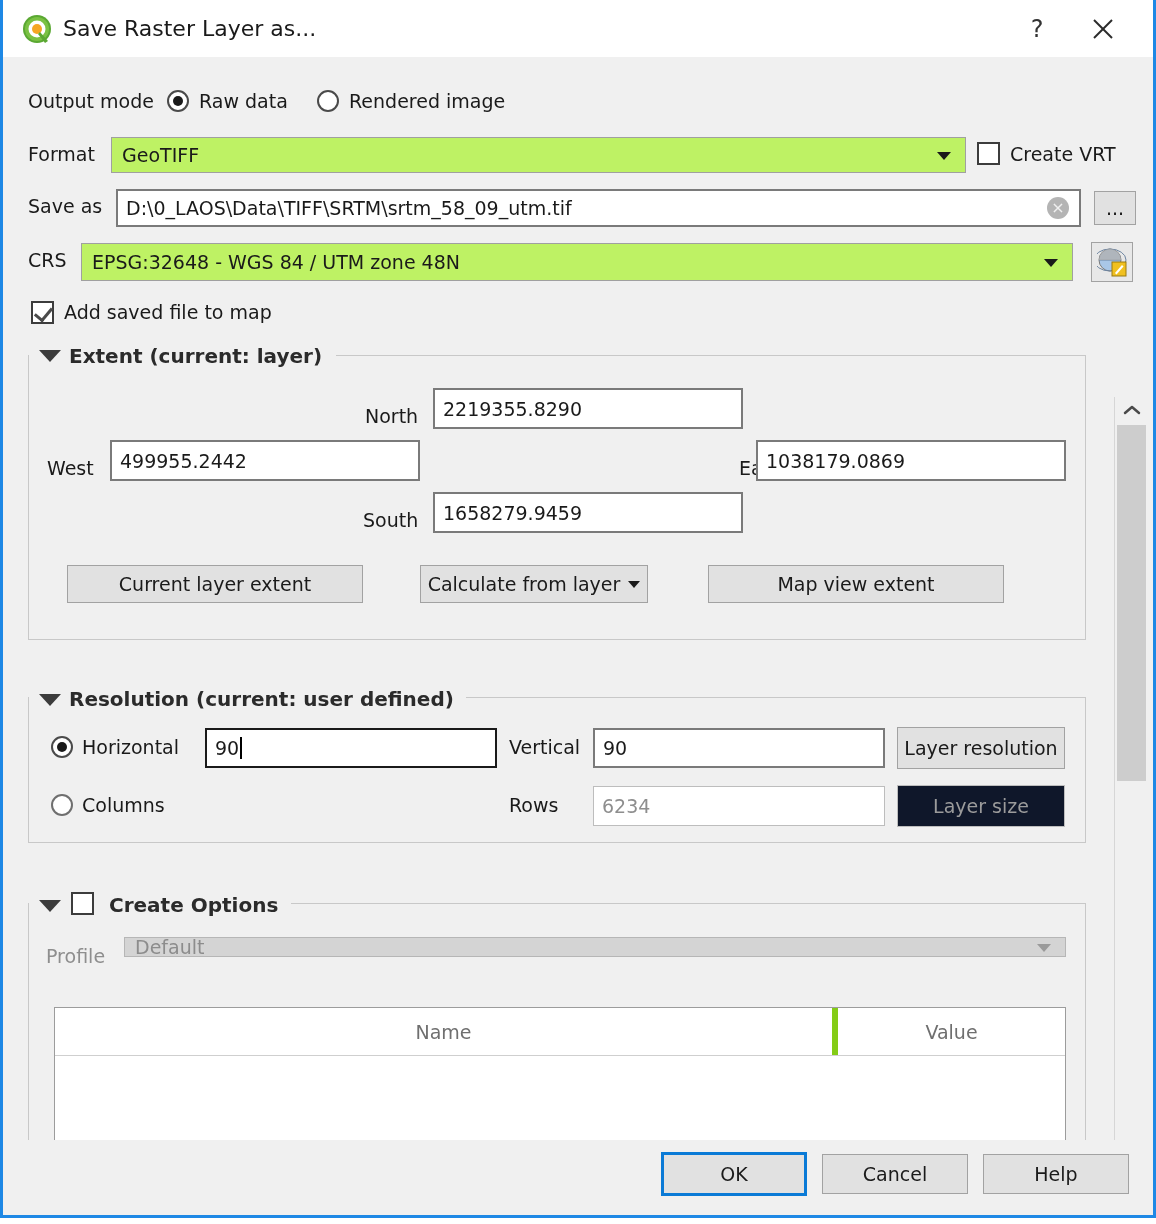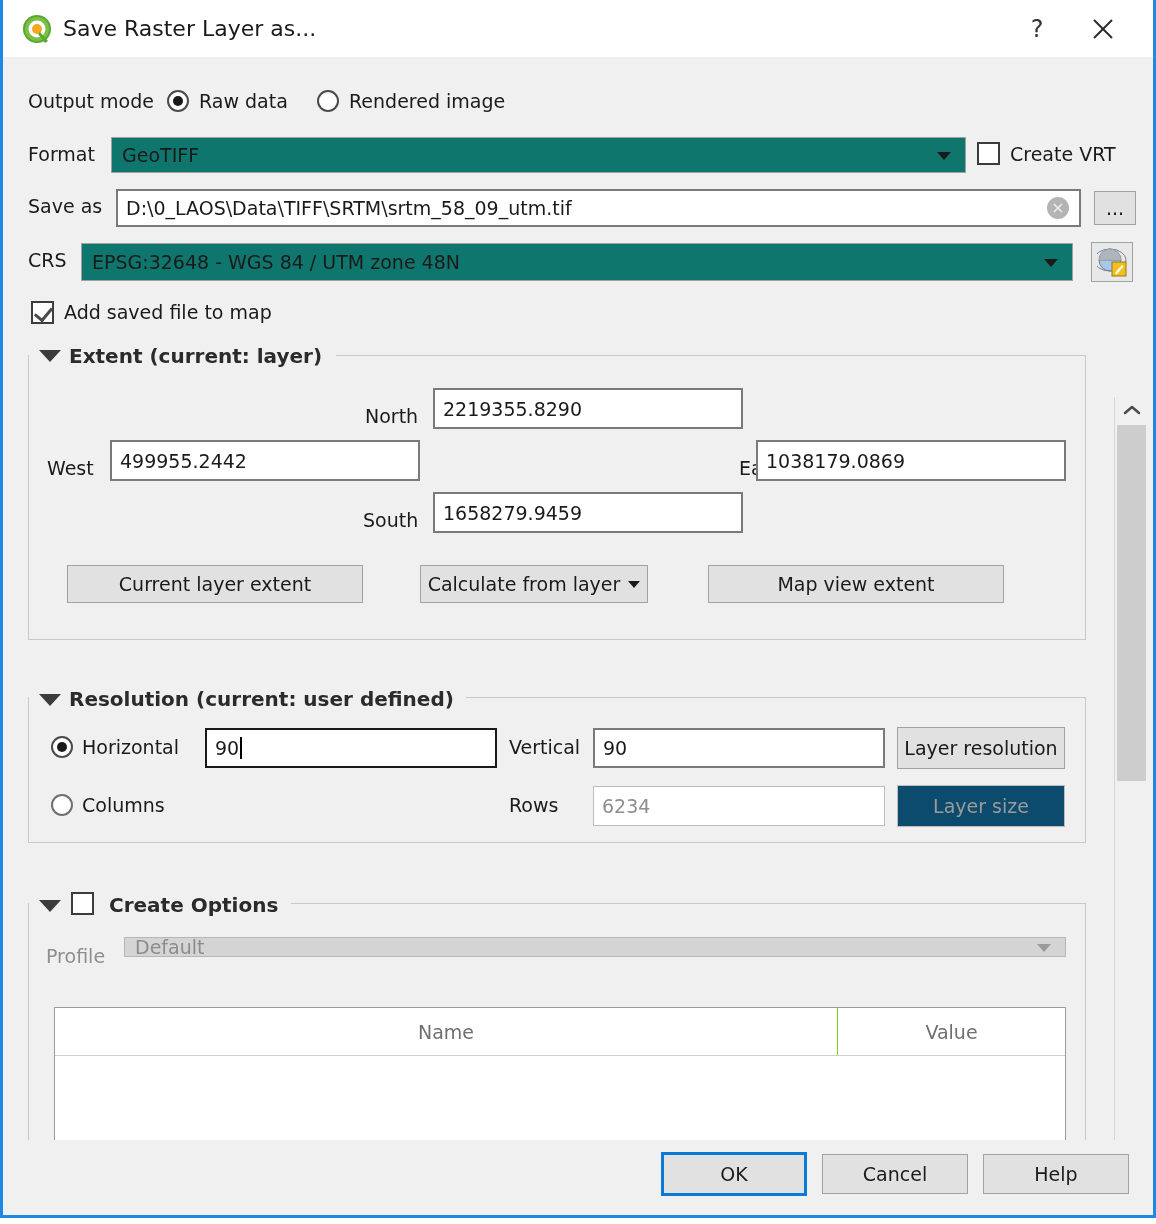--- a/index.html
+++ b/index.html
@@ -73,21 +73,21 @@
   .chk.checked::after {
     content: ""; position: absolute; left: 5px; top: 1px;
     width: 8px; height: 14px;
     border: solid #4a4a4a; border-width: 0 3px 3px 0;
     transform: rotate(40deg);
   }
 
   
   .combo {
     position: absolute;
-    background: #0f766e;
+    background: #bef264;
     border: 1px solid #a0a0a0;
     font-size: 19px; color: #1a1a1a;
     display: flex; align-items: center;
     padding-left: 10px;
   }
   .combo .arrow {
     position: absolute; right: 14px; top: 50%;
     margin-top: -3px;
     width: 0; height: 0;
     border-left: 7px solid transparent;
@@ -123,21 +123,21 @@
   }
 
   .btn {
     position: absolute;
     background: #e1e1e1;
     border: 1px solid #a2a2a2;
     font-size: 19px; color: #1a1a1a;
     display: flex; align-items: center; justify-content: center;
     white-space: nowrap;
   }
-  .btn.disabled { color: #9b9b9b; background: #0c4a6e; border-color: #bdbdbd; }
+  .btn.disabled { color: #9b9b9b; background: #0f172a; border-color: #bdbdbd; }
   .btn.default { border: 3px solid #0a7ad6; }
   .btn .dd-arrow {
     display: inline-block; margin-left: 8px;
     width: 0; height: 0;
     border-left: 6px solid transparent;
     border-right: 6px solid transparent;
     border-top: 7px solid #1a1a1a;
   }
 
   
@@ -192,21 +192,21 @@
   .tbl-head {
     position: absolute; left: 0; top: 0; right: 0; height: 48px;
     display: flex;
     background: #ffffff;
     border-bottom: 1px solid #cfcfcf;
   }
   .th {
     display: flex; align-items: center; justify-content: center;
     font-size: 19px; color: #6f6f6f;
   }
-  .th.name { flex: 0 0 783px; border-right: 1px solid #84cc16; }
+  .th.name { flex: 0 0 783px; border-right: 6px solid #84cc16; }
   .th.value { flex: 1; }
 
   .buttonbar {
     position: absolute; left: 0; right: 0; bottom: 0; height: 75px;
     background: #f0f0f0;
   }
   .globe-btn {
     position: absolute;
     background: #e8e8e8; border: 1px solid #a2a2a2;
     display: flex; align-items: center; justify-content: center;

